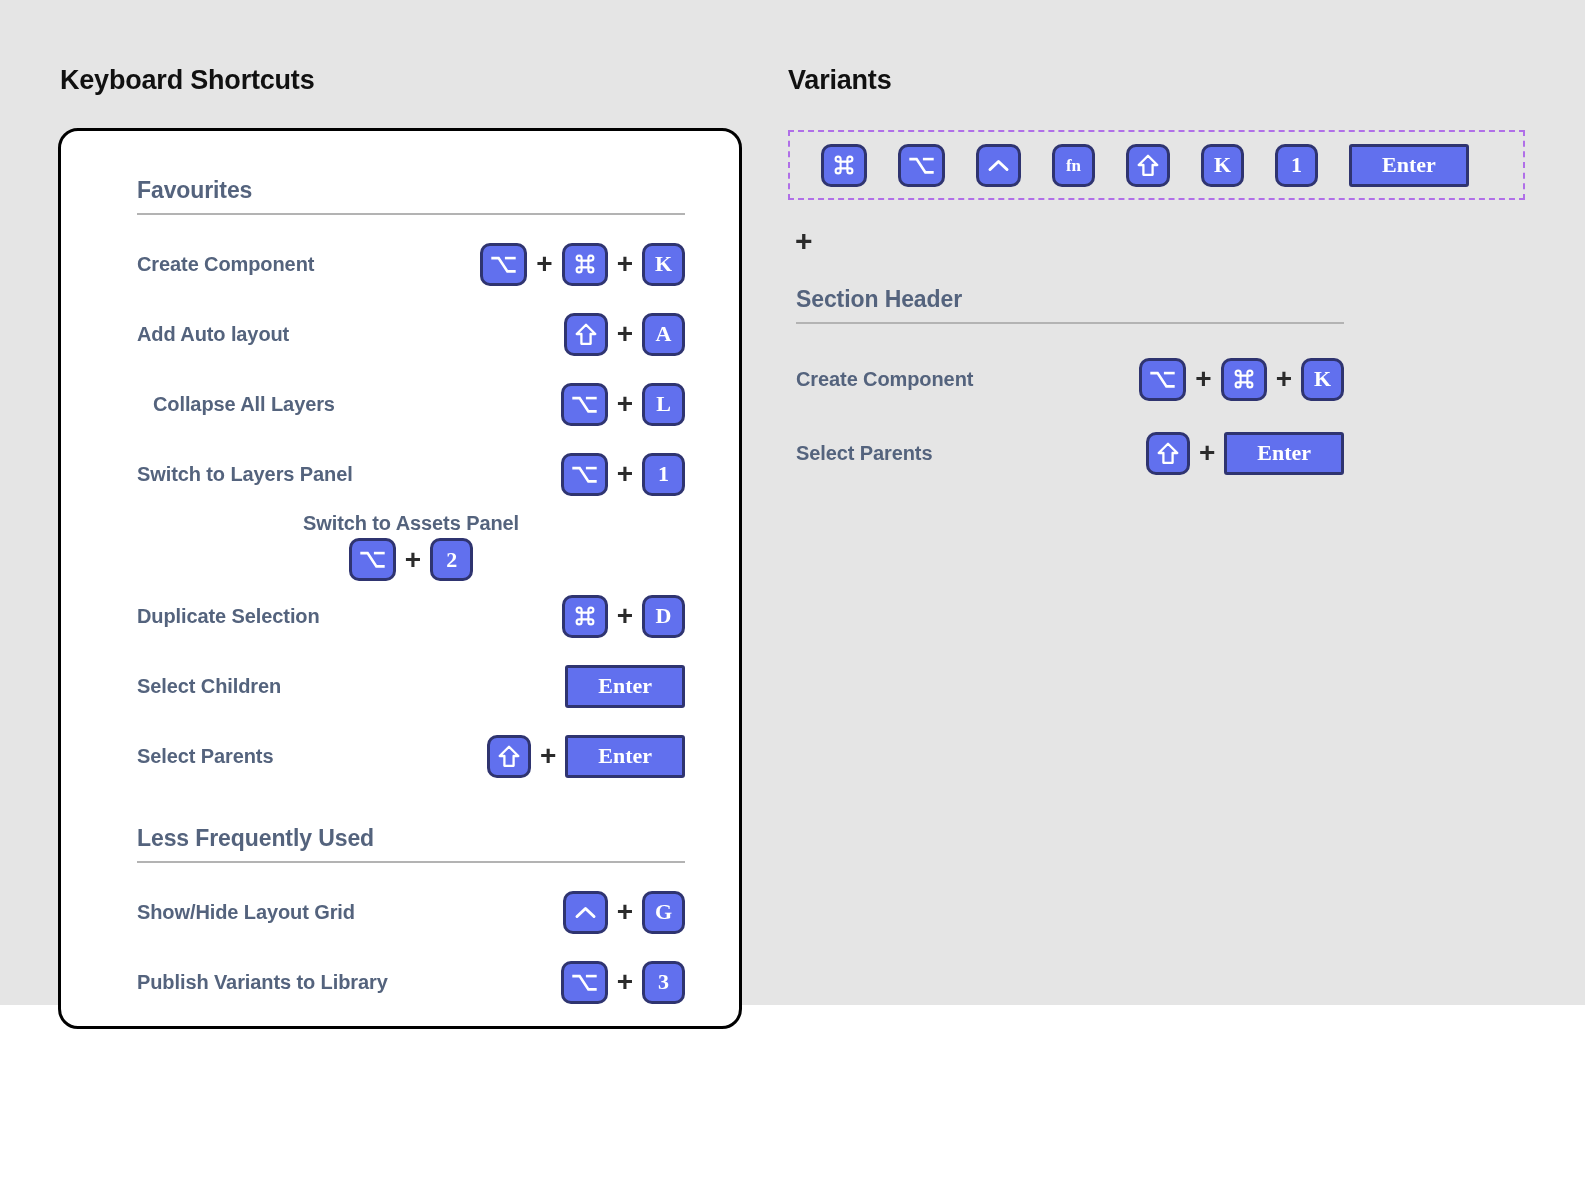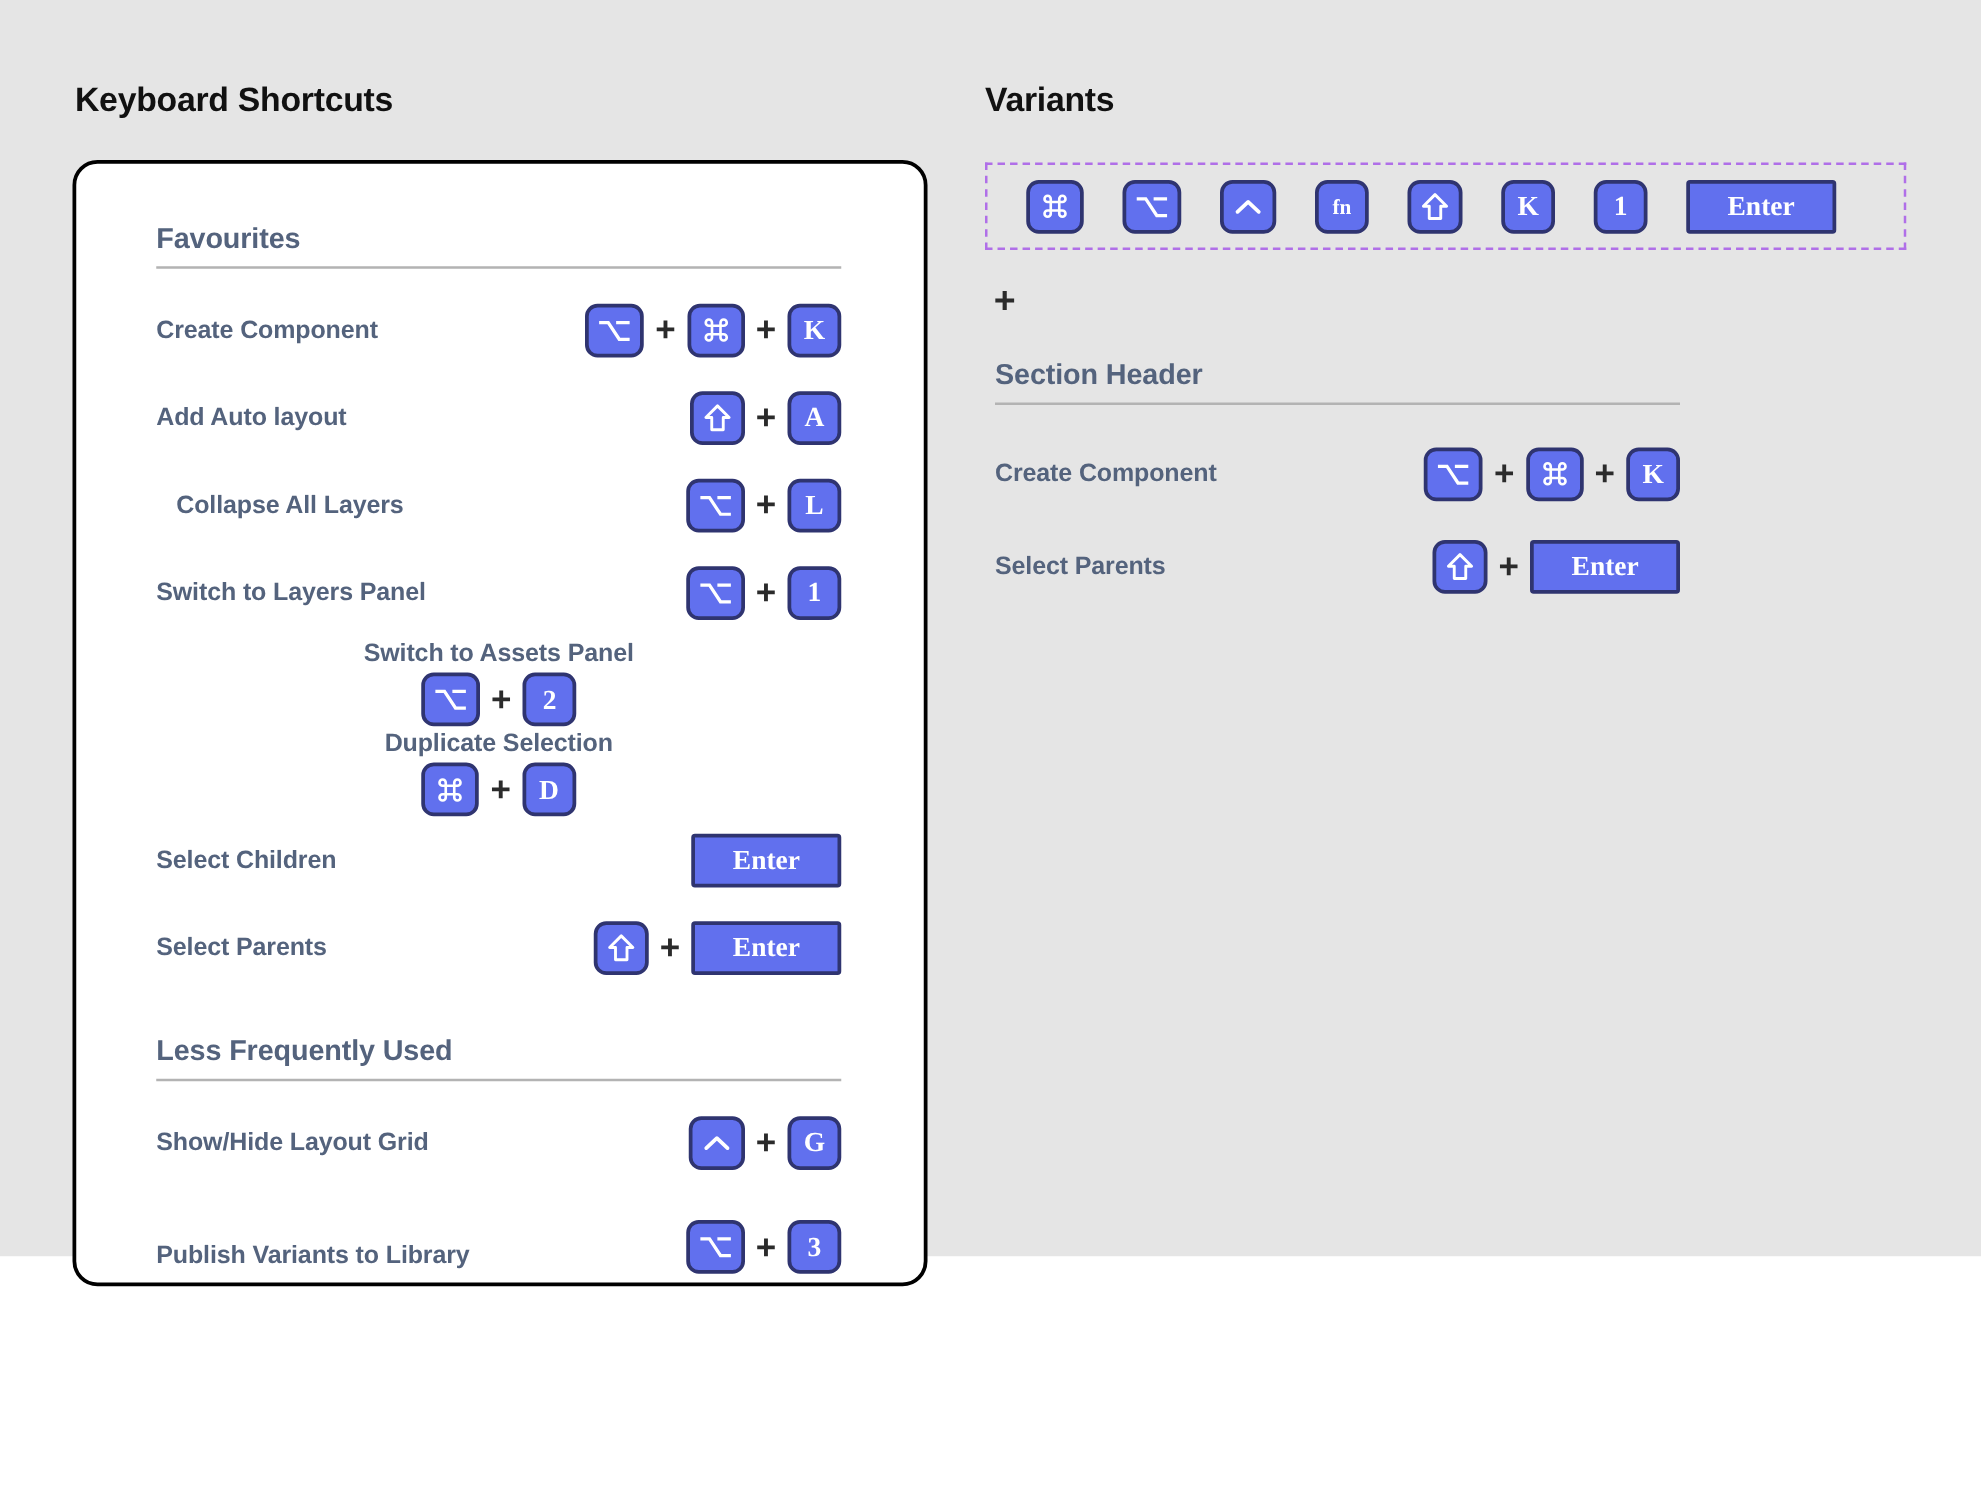--- a/index.html
+++ b/index.html
@@ -38,21 +38,21 @@
     top: 128px;
     width: 684px;
     height: 901px;
     border: 3px solid #000000;
     border-radius: 20px;
     background: #ffffff;
   }
 
   .card-inner {
     position: absolute;
-    left: 64px;
+    left: 76px;
     top: 46px;
     width: 548px;
   }
 
   
   .section-header {
     font-size: 23px;
     font-weight: bold;
     color: #54637d;
     padding-bottom: 9px;
@@ -237,21 +237,21 @@
                   <svg width="25" height="19" viewBox="0 0 25 19" fill="none" stroke="#fff" stroke-width="2.6" stroke-linecap="square">
                     <path d="M1.6 3.1 H7.6 L16.4 16.4 H23.4"></path>
                     <path d="M15.2 3.1 H23.4"></path>
                   </svg>
                 </span>
               </span>
               <span class="plus">+</span>
               <span class="key">2</span>
             </div>
           </div>
-          <div class="row" style="min-height: 70px; flex-direction: column;">
+          <div class="row" style="min-height: 70px;">
             <div class="row-label">Duplicate Selection</div>
             <div class="combo">
               <span class="key">
                 <span>
                   <svg width="24" height="24" viewBox="0 0 24 24" fill="none" stroke="#fff" stroke-width="2.1" stroke-linecap="round" stroke-linejoin="round">
                     <rect x="8.6" y="8.6" width="6.8" height="6.8"></rect>
                     <path d="M8.6 8.6 H6.1 a2.5 2.5 0 1 1 2.5-2.5 V8.6"></path>
                     <path d="M15.4 8.6 H17.9 a2.5 2.5 0 1 0-2.5-2.5 V8.6"></path>
                     <path d="M8.6 15.4 H6.1 a2.5 2.5 0 1 0 2.5 2.5 V15.4"></path>
                     <path d="M15.4 15.4 H17.9 a2.5 2.5 0 1 1-2.5 2.5 V15.4"></path>
@@ -292,21 +292,21 @@
                 <span>
                   <svg width="23" height="15" viewBox="0 0 23 15" fill="none" stroke="#fff" stroke-width="3" stroke-linecap="round" stroke-linejoin="round">
                     <path d="M3 11.5 L11.5 3.5 L20 11.5"></path>
                   </svg>
                 </span>
               </span>
               <span class="plus">+</span>
               <span class="key">G</span>
             </div>
           </div>
-          <div class="row" style="min-height: 70px; align-items: flex-end;">
+          <div class="row" style="min-height: 70px;">
             <div class="row-label">Publish Variants to Library</div>
             <div class="combo">
               <span class="key">
                 <span>
                   <svg width="25" height="19" viewBox="0 0 25 19" fill="none" stroke="#fff" stroke-width="2.6" stroke-linecap="square">
                     <path d="M1.6 3.1 H7.6 L16.4 16.4 H23.4"></path>
                     <path d="M15.2 3.1 H23.4"></path>
                   </svg>
                 </span>
               </span>

